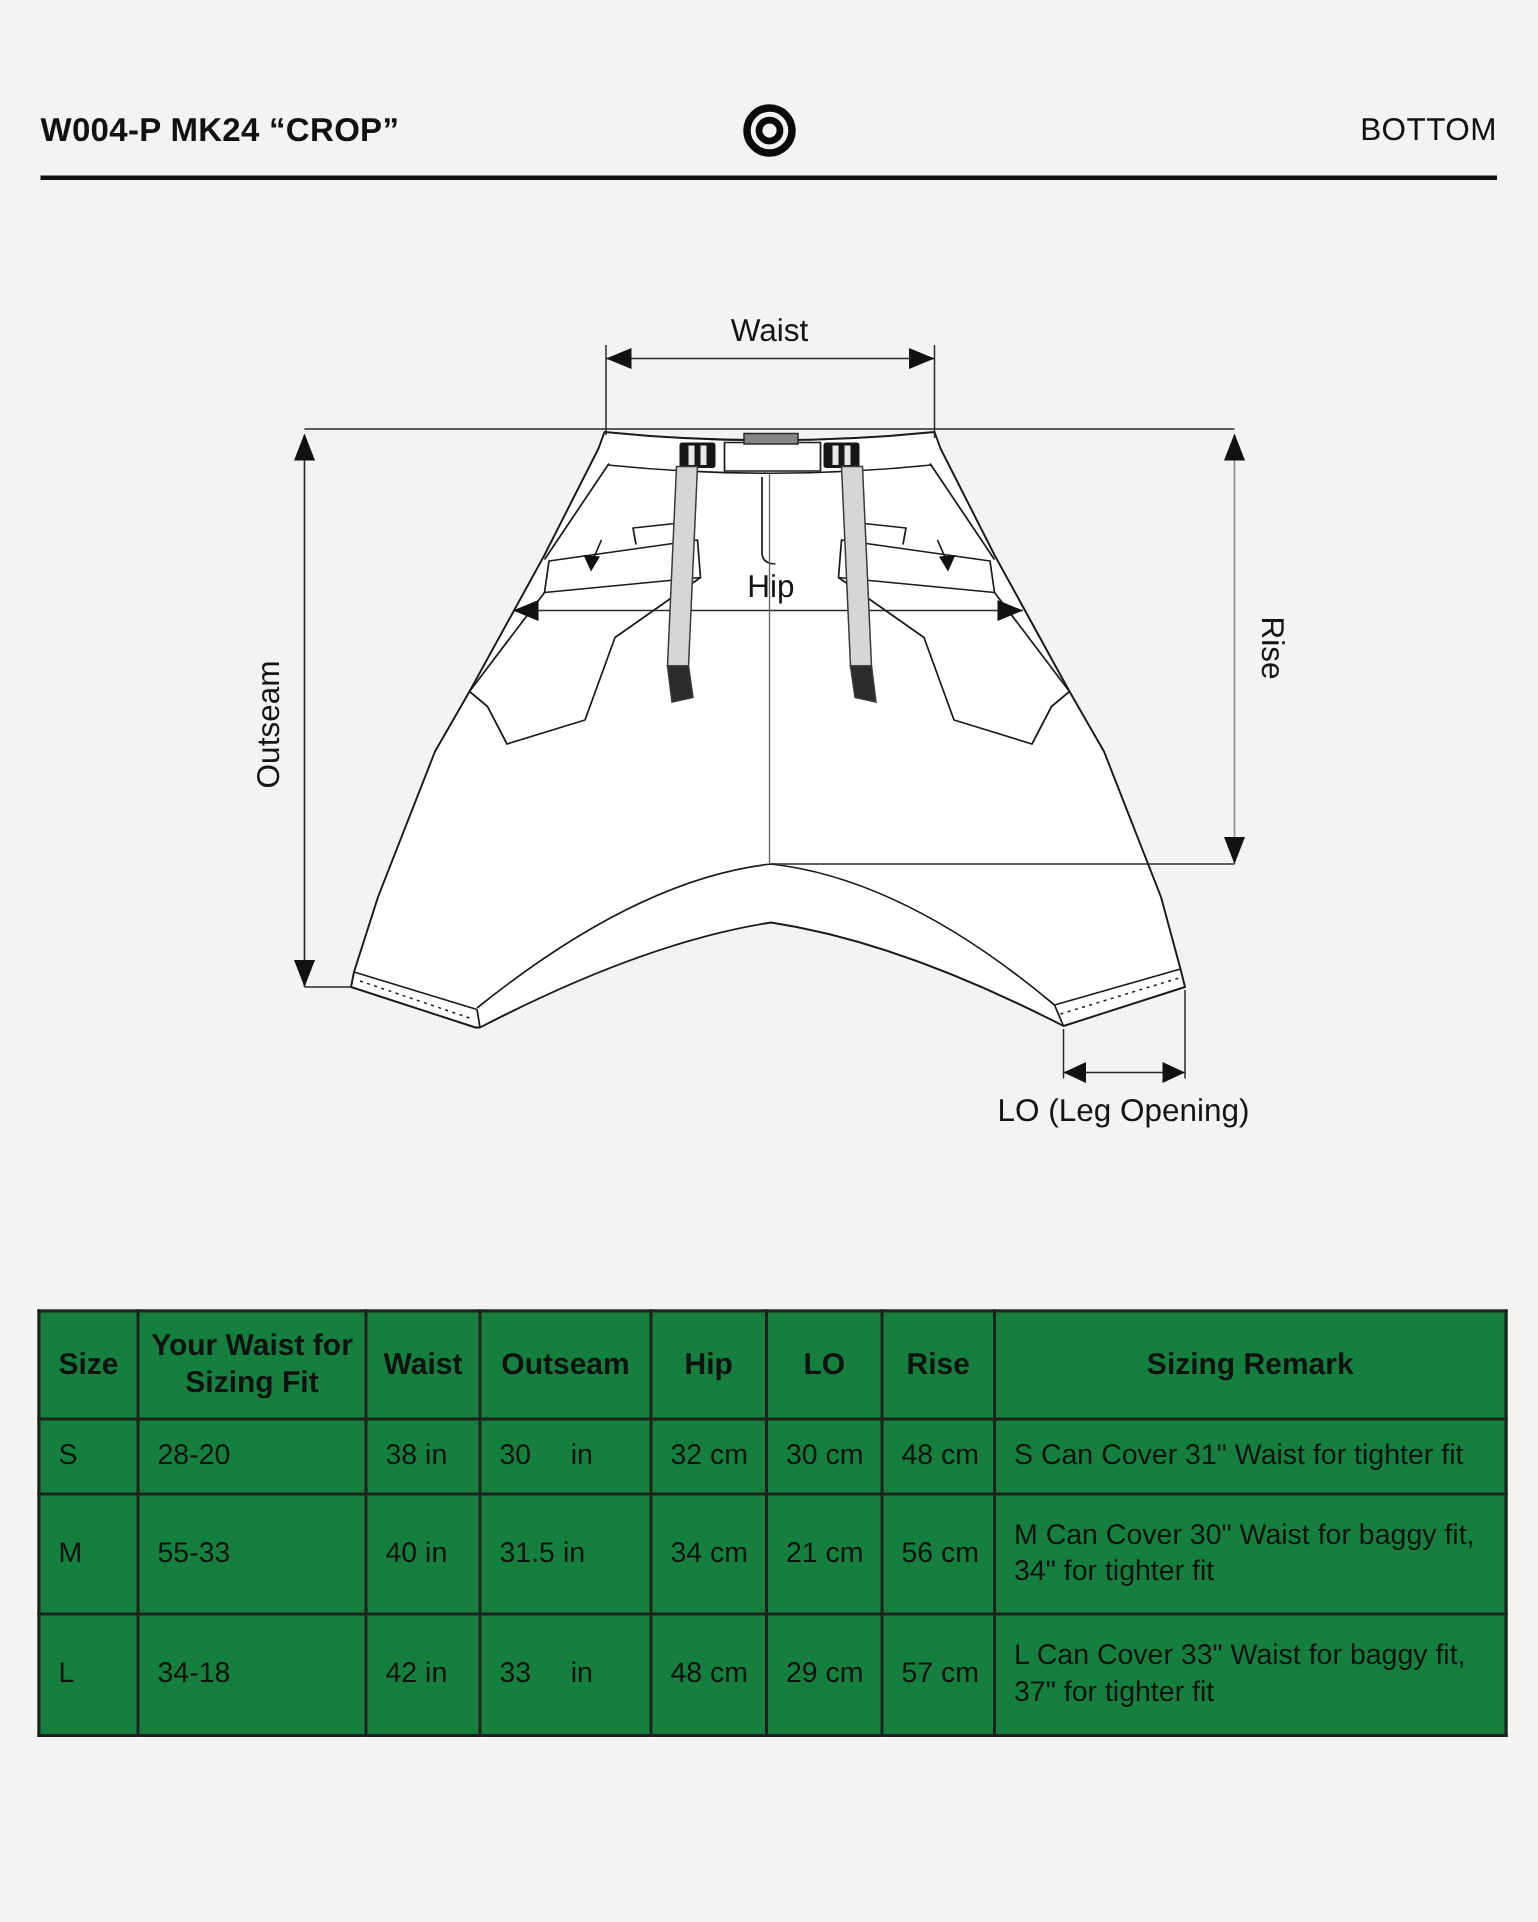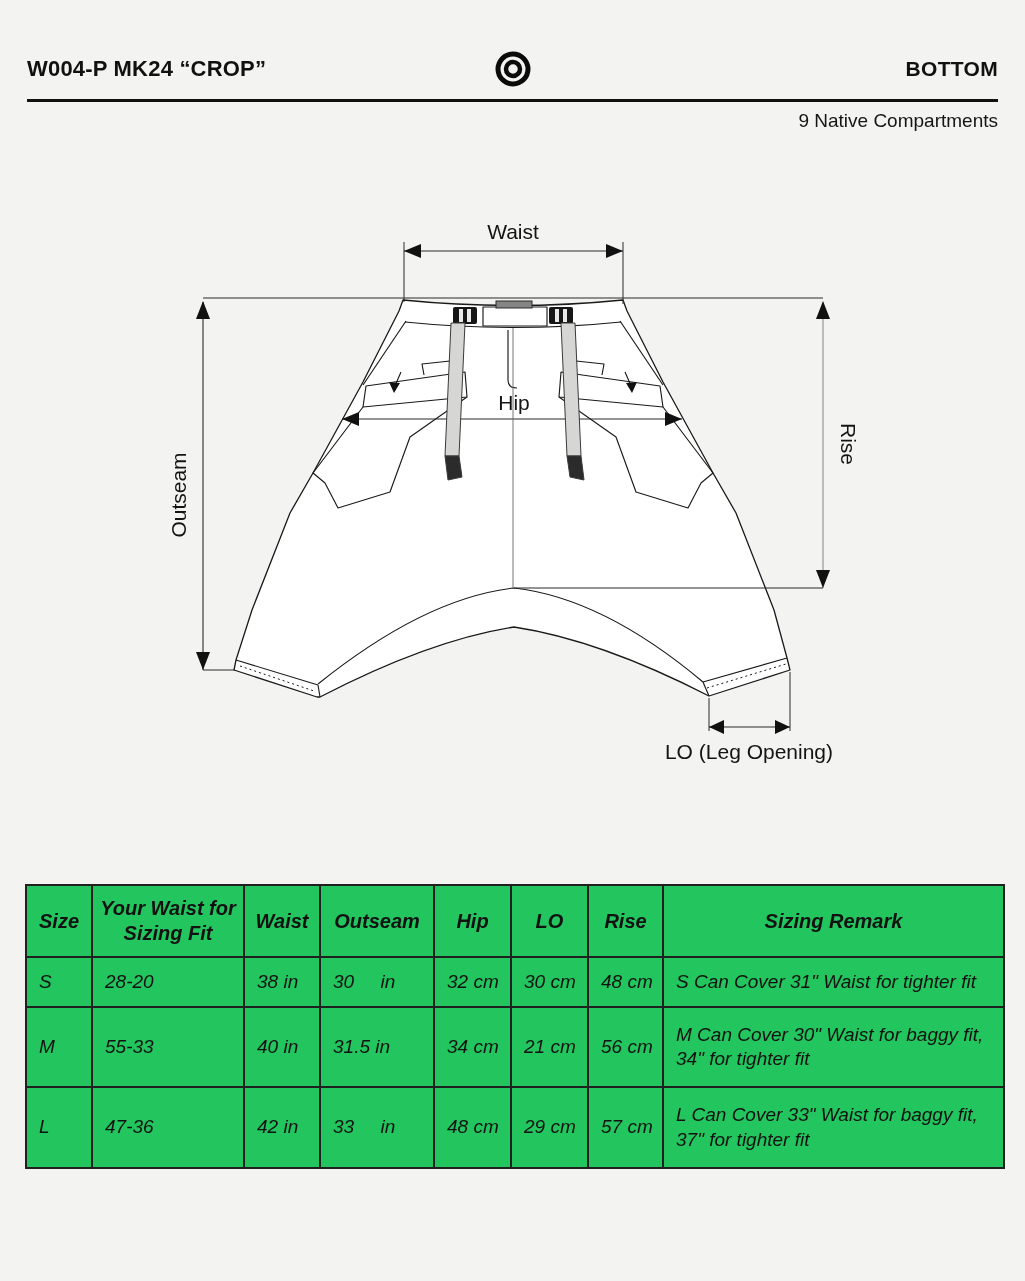--- a/index.html
+++ b/index.html
@@ -3,36 +3,35 @@
 <meta charset="utf-8">
 <style>
   html,body{margin:0;padding:0;}
   body{
     width:1025px;height:1281px;
     background:#f3f3f1;
     font-family:"Liberation Sans", sans-serif;
     color:#111;
     overflow:hidden;
   }
-  .header{padding:50px 27px 0 27px;}
+  .header{padding:68px 27px 0 27px;}
   .header-row{position:relative;display:flex;justify-content:space-between;align-items:center;height:38px;}
   .product-code{font-size:22px;font-weight:700;letter-spacing:.2px;}
-  .category{font-size:21px;font-weight:700;letter-spacing:.3px;}
+  .category{font-size:21px;font-weight:400;letter-spacing:.3px;}
   .logo{position:absolute;left:50%;top:-4px;transform:translateX(-50%);}
   .divider{margin-top:11px;border-top:3px solid #111;}
   .subtitle{margin-top:8px;text-align:right;font-size:19px;color:#161616;}
   .diagram{margin-top:48px;}
   svg text{font-family:"Liberation Sans", sans-serif;font-size:21px;fill:#141414;}
   .size-table{
     margin:30px 0 0 25px;
     border-collapse:collapse;
     table-layout:fixed;
     width:978px;
-    background:#22c55e;
-    font-style:italic;
+    background:#15803d;
   }
   .size-table th,.size-table td{
     border:2px solid #202020;
     vertical-align:middle;
     overflow:hidden;
   }
   .size-table th{font-size:20px;font-weight:700;text-align:center;padding:4px 2px;line-height:1.25;}
   .size-table td{font-size:19px;font-weight:400;text-align:left;padding:2px 8px 2px 12px;line-height:1.28;}
   .row-s td{height:44px;}
   .row-m td{height:74px;}
@@ -47,21 +46,20 @@
     <div class="product-code">W004-P MK24 “CROP”</div>
     <div class="logo">
       <svg width="46" height="46" viewBox="0 0 46 46">
         <circle cx="23" cy="23" r="15" fill="none" stroke="#0b0b0b" stroke-width="5"></circle>
         <circle cx="23" cy="23" r="7" fill="none" stroke="#0b0b0b" stroke-width="4.5"></circle>
       </svg>
     </div>
     <div class="category">BOTTOM</div>
   </div>
   <div class="divider"></div>
-  <div class="subtitle">9 Native Compartments</div>
 </div>
 
 <div class="diagram">
 <svg width="1025" height="670" viewBox="0 0 1025 670">
 
   <g stroke="#1a1a1a" stroke-width="1.3" fill="#ffffff" stroke-linejoin="round">
     <path d="M 403,120 Q 513,131 623,120 L 627,131 L 663,202 L 713,293 L 736,333 L 774,430 L 787,478 L 790,490
              L 709,516 Q 600,460 514,447 Q 430,460 320,517 L 317,517 L 234,490 L 236,480 L 252,430 L 290,333 L 313,293 L 363,202 L 399,131 Z"></path>
   </g>
 
@@ -192,21 +190,21 @@
     <td>55-33</td>
     <td>40 in</td>
     <td>31.5 in</td>
     <td>34 cm</td>
     <td>21 cm</td>
     <td>56 cm</td>
     <td>M Can Cover 30" Waist for baggy fit, 34" for tighter fit</td>
   </tr>
   <tr class="row-l">
     <td>L</td>
-    <td>47-36</td>
+    <td>34-18</td>
     <td>42 in</td>
     <td>33&nbsp;&nbsp;&nbsp;&nbsp;&nbsp;in</td>
     <td>48 cm</td>
     <td>29 cm</td>
     <td>57 cm</td>
     <td>L Can Cover 33" Waist for baggy fit, 37" for tighter fit</td>
   </tr>
 </tbody>
   </table>
 

